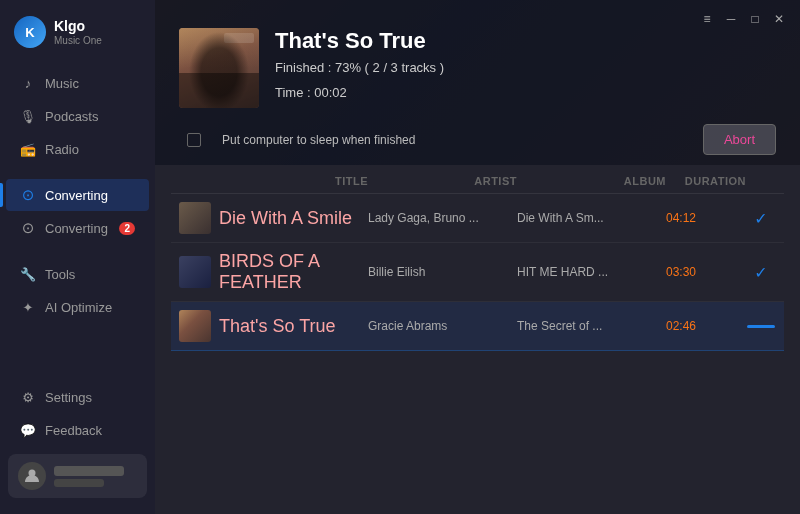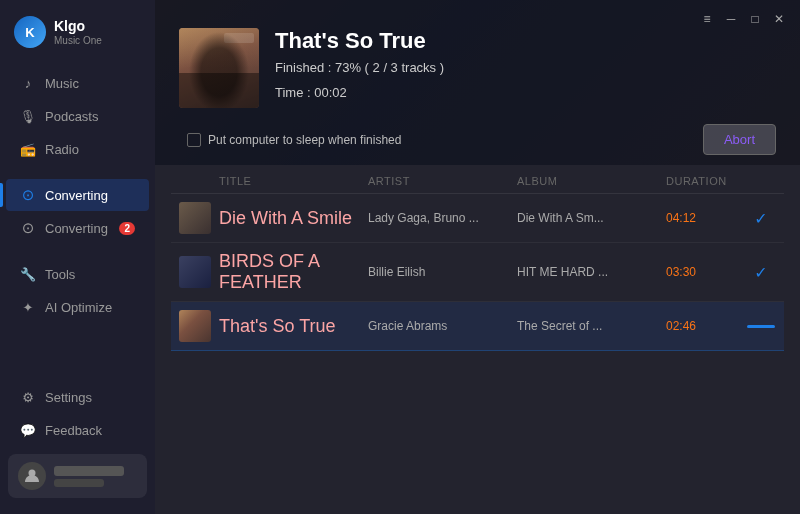--- a/index.html
+++ b/index.html
@@ -208,37 +208,37 @@
 
     .header-footer {
       display: flex;
       align-items: center;
       justify-content: space-between;
       margin-top: 6px;
     }
     .sleep-check {
       display: flex;
       align-items: center;
-      gap: 7px;
+      gap: 21px;
       color: #bbb;
       font-size: 12px;
       padding-left: 8px;
     }
     .checkbox {
       width: 14px;
       height: 14px;
       border: 1px solid #666;
       background: transparent;
       border-radius: 2px;
       flex-shrink: 0;
     }
     .abort-btn {
       background: rgba(80,80,90,0.8);
       border: 1px solid #666;
-      color: #8b5cf6;
+      color: #ec4899;
       padding: 7px 20px;
       border-radius: 4px;
       cursor: pointer;
       font-size: 13px;
     }
 
     
     .table-area {
       flex: 1;
       overflow-y: auto;
@@ -252,21 +252,22 @@
       display: grid;
       grid-template-columns: 40px 1fr 1fr 1fr 80px 30px;
       padding: 10px 8px 6px 8px;
       border-bottom: 1px solid rgba(255,255,255,0.08);
     }
     .table-header-cell {
       color: #666;
       font-size: 11px;
       text-transform: uppercase;
       letter-spacing: 0.5px;
-      font-weight: 400;
+      font-weight: 700;
+      text-align: right;
     }
 
     .table-row {
       display: grid;
       grid-template-columns: 40px 1fr 1fr 1fr 80px 30px;
       padding: 8px 8px;
       border-bottom: 1px solid rgba(255,255,255,0.05);
       align-items: center;
     }
     .table-row:last-child { border-bottom: none; }

